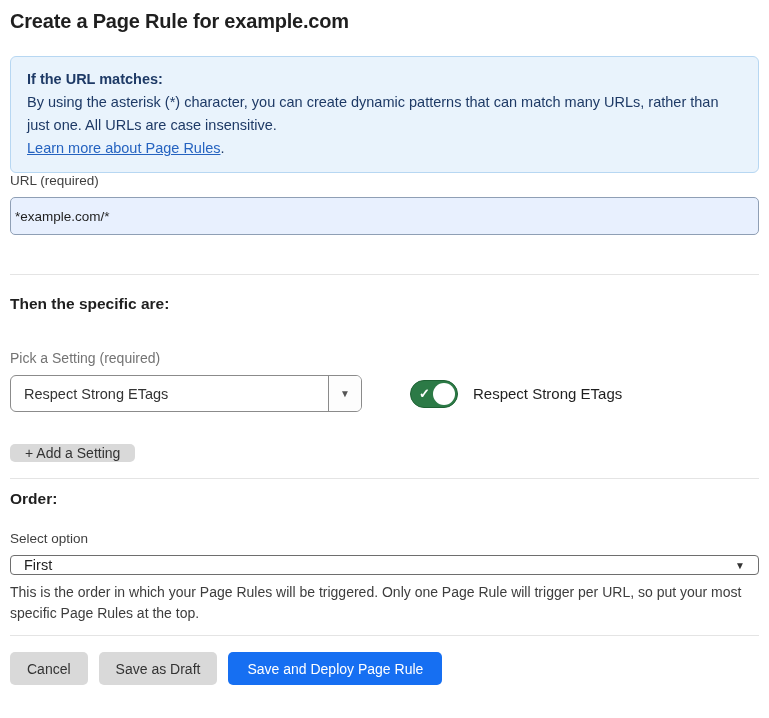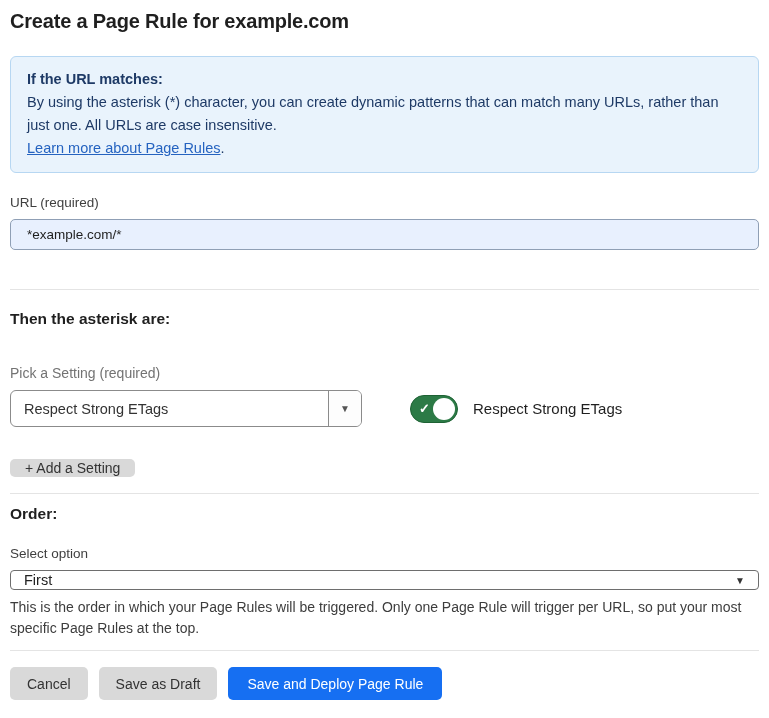--- a/index.html
+++ b/index.html
@@ -28,34 +28,33 @@
     border-radius: 6px;
     padding: 11px 16px 12px;
     color: #1e3a66;
     font-size: 14.5px;
     line-height: 23px;
   }
   .info-heading { font-weight: 700; }
   .info-link { color: #2563c0; text-decoration: underline; cursor: pointer; }
 
   .field-label {
-    margin-top: 22px;
     font-size: 13.5px;
     color: #3f3f3f;
   }
 
   .url-input {
     display: block;
     margin-top: 9px;
     width: 100%;
-    height: 31px;
+    height: 38px;
     background: #e8f0fe;
     border: 1px solid #8f9fb5;
     border-radius: 5px;
-    padding: 0 16px;
+    padding: 0 4px;
     font-size: 13.5px;
     color: #1f1f1f;
     font-family: "Liberation Sans", sans-serif;
   }
 
   .divider {
     border: none;
     border-top: 1px solid #e4e4e4;
     margin: 0;
   }
@@ -201,21 +200,21 @@
     <div class="info-heading">If the URL matches:</div>
     <div class="info-body">By using the asterisk (*) character, you can create dynamic patterns that can match many URLs, rather than just one. All URLs are case insensitive.</div>
     <div><a class="info-link">Learn more about Page Rules</a><span>.</span></div>
   </div>
 
   <div class="field-label">URL (required)</div>
   <input class="url-input" type="text" value="*example.com/*" style="">
 
   <hr class="divider divider-1">
 
-  <h2 class="section-heading">Then the asterisk are:</h2>
+  <h2 class="section-heading">Then the specific are:</h2>
 
   <div class="picker-label">Pick a Setting (required)</div>
 
   <div class="setting-row">
     <div class="custom-select">
       <div class="value">Respect Strong ETags</div>
       <div class="arrow-btn">
         <span>▼</span>
       </div>
     </div>

